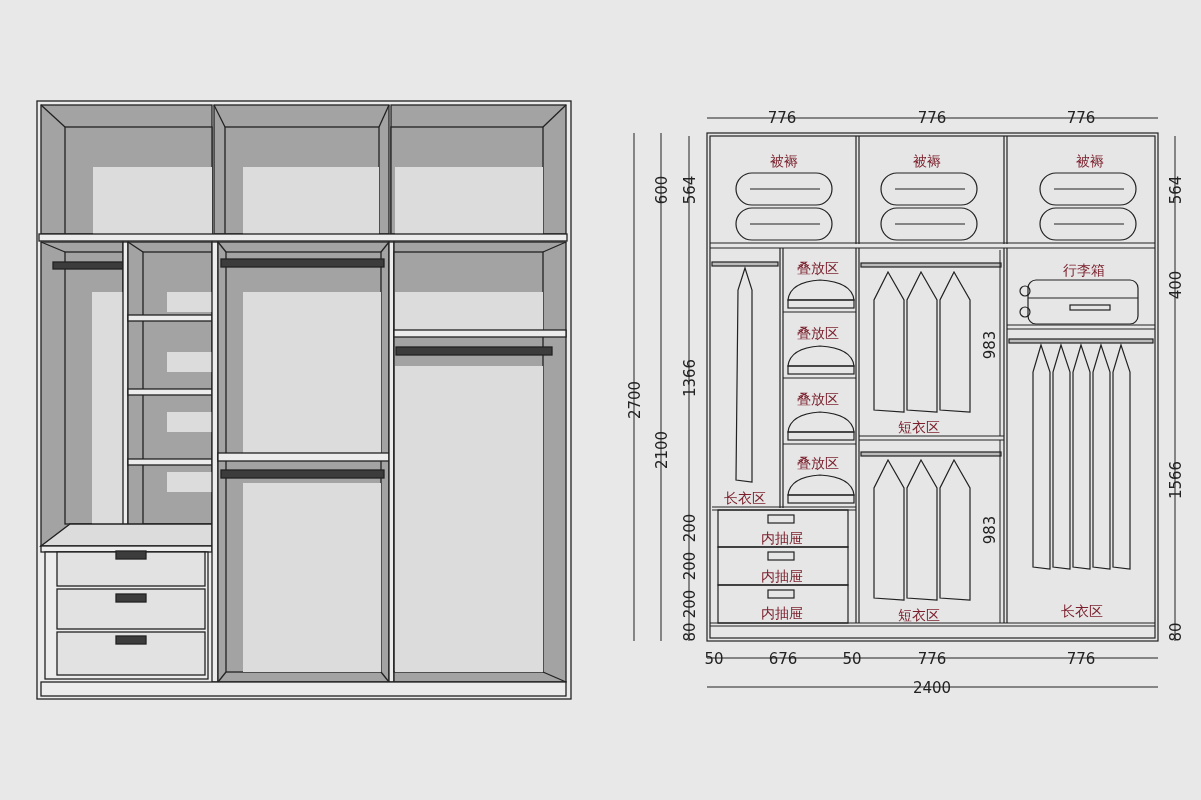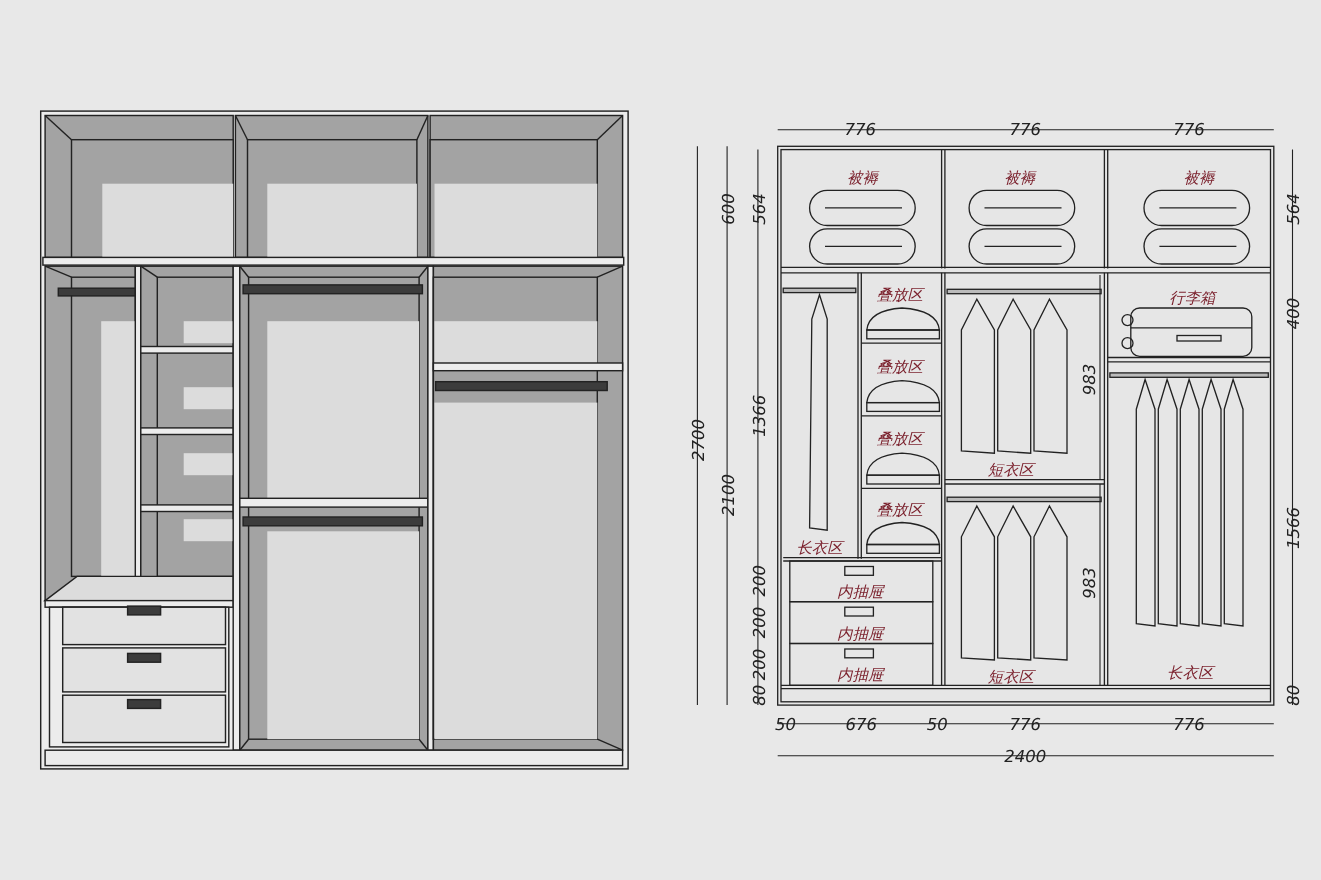--- a/index.html
+++ b/index.html
@@ -1,21 +1,21 @@
 <!DOCTYPE html>
 <html><head>
 <meta charset="utf-8">
 <style>
   html, body { margin: 0; padding: 0; }
   body {
     width: 1201px; height: 800px; overflow: hidden;
     background: #e8e8e8;
     font-family: "DejaVu Sans", sans-serif;
   }
-  #canvas { position: absolute; left: 0; top: 0; width: 1201px; height: 800px; font-style: italic; }
+  #canvas { position: absolute; left: 0; top: 0; width: 1201px; height: 800px; }
   svg { position: absolute; left: 0; top: 0; }
   .lbl { font-family: "DejaVu Sans", sans-serif; fill: #7a1f2b; font-size: 14px; }
   .dim { font-family: "DejaVu Sans", sans-serif; fill: #222; font-size: 15px; }
 </style>
 </head>
 <body>
 
 <div id="canvas">
 
 <svg width="1201" height="800" viewBox="0 0 1201 800">

